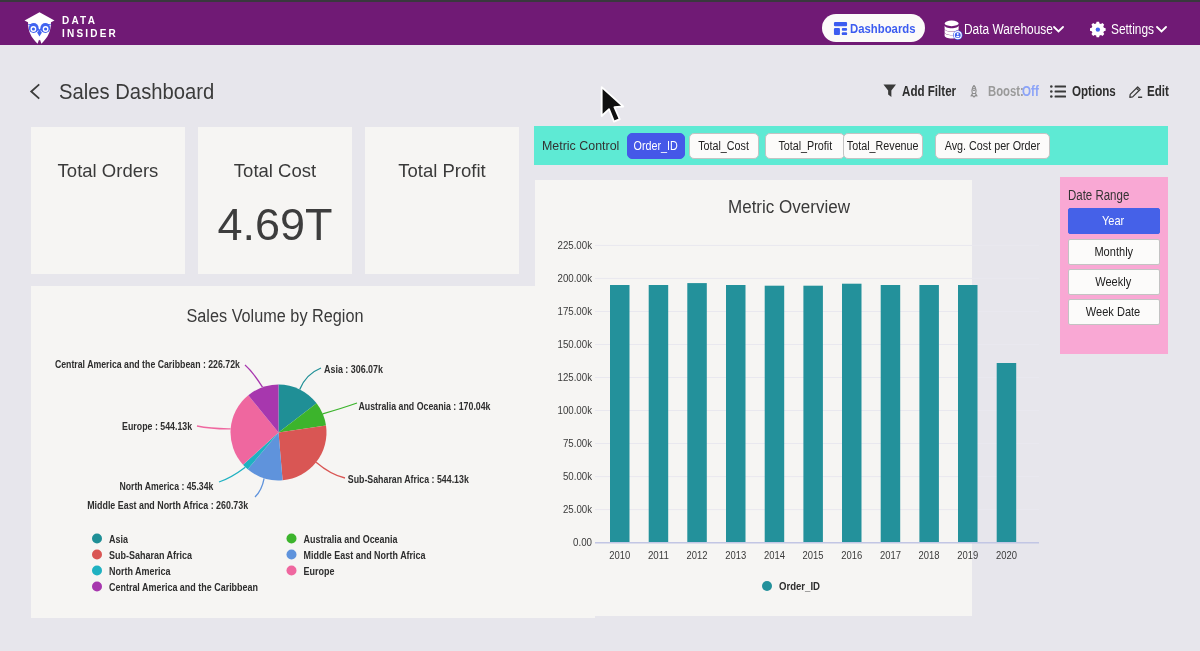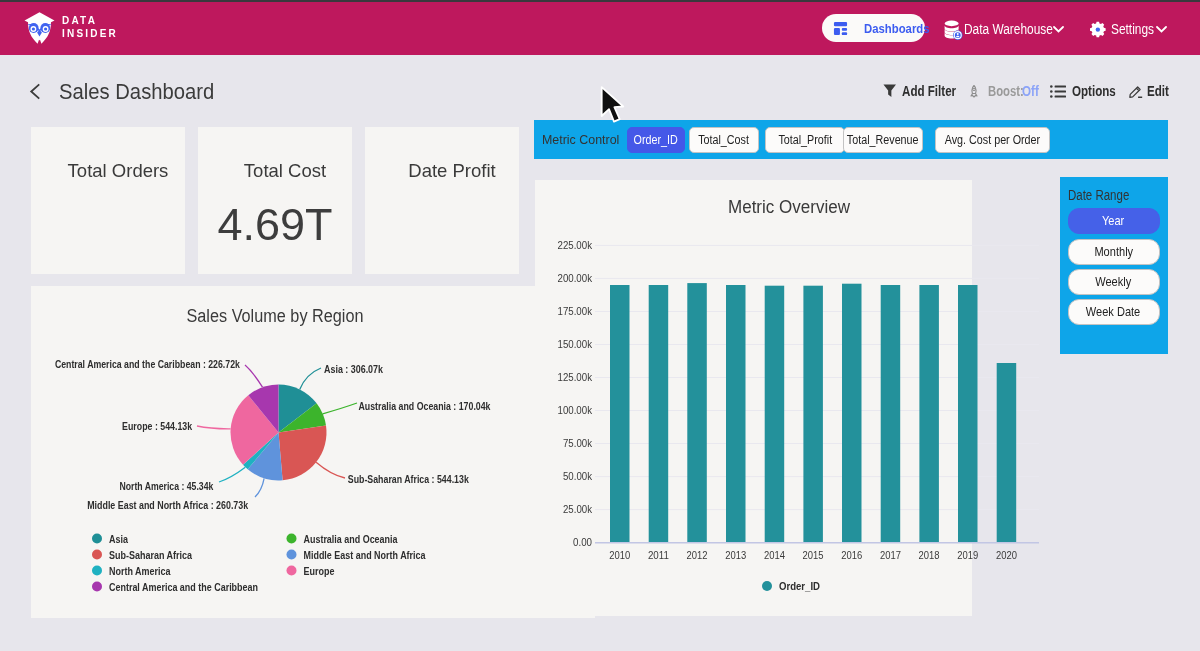--- a/index.html
+++ b/index.html
@@ -1,39 +1,39 @@
 <!DOCTYPE html>
 <html><head>
 <meta charset="utf-8">
 <style>
   * { margin:0; padding:0; box-sizing:border-box; }
   html,body { width:1200px; height:651px; overflow:hidden; }
   body { font-family:"Liberation Sans", sans-serif; background:#e7e6ec; position:relative; }
   .topstrip { position:absolute; left:0; top:0; width:1200px; height:2px; background:#39383d; }
-  .navbar { position:absolute; left:0; top:2px; width:1200px; height:53px; background:#be185d; }
+  .navbar { position:absolute; left:0; top:2px; width:1200px; height:43px; background:#701a75; }
   .logo-text { position:absolute; left:62px; top:13px; color:#fff; font-size:10px; font-weight:bold; letter-spacing:2.2px; line-height:12.8px; }
-  .dash-btn { position:absolute; left:822px; top:12px; width:103px; height:28px; background:#fbfaf9; border-radius:14px; display:flex; align-items:center; color:#3c5cf0; font-size:13.5px; font-weight:bold; white-space:nowrap; padding-left:11px; gap:16px; }
+  .dash-btn { position:absolute; left:822px; top:12px; width:103px; height:28px; background:#fbfaf9; border-radius:14px; display:flex; align-items:center; color:#3c5cf0; font-size:13.5px; font-weight:bold; white-space:nowrap; padding-left:11px; gap:2px; }
   .nt { position:absolute; top:19px; color:#fff; font-size:14px; white-space:nowrap; transform:scaleX(0.85); transform-origin:left; display:inline-block; }
   .subheader-title { position:absolute; left:59px; top:79px; font-size:22px; color:#3b3b3b; transform:scaleX(0.92); transform-origin:left; }
   .back { position:absolute; left:28.5px; top:83px; width:12px; height:17px; }
   .ha { position:absolute; top:82.5px; font-size:14.5px; color:#2e2e2e; font-weight:bold; transform:scaleX(0.8); transform-origin:left; white-space:nowrap; }
   .card { position:absolute; background:#f6f5f3; }
   .kpi { width:154px; height:147px; top:127px; text-align:center; }
-  .kpi .t { position:absolute; top:33px; left:10px; width:154px; }
+  .kpi .t { position:absolute; top:33px; left:0; width:154px; }
   .kpi .v { position:absolute; top:75px; left:0; width:154px; }
   .kpi .t { font-size:18.5px; color:#3a3a3a; }
   .kpi .v { font-size:45px; color:#3d3d3d; line-height:45px; }
-  .metricbar { position:absolute; left:534px; top:120px; width:634px; height:39px; background:#0ea5e9; display:flex; align-items:center; }
+  .metricbar { position:absolute; left:534px; top:126px; width:634px; height:39px; background:#5eead4; display:flex; align-items:center; }
   .mc-label { position:absolute; left:8px; top:12px; font-size:13.5px; color:#333; white-space:nowrap; transform:scaleX(0.92); transform-origin:left; }
   .chip { position:absolute; top:7px; height:26px; border-radius:5px; display:flex; align-items:center; justify-content:center; font-size:12.5px; background:#fcfbfa; border:1px solid #c3c3c3; color:#222; white-space:nowrap; }
   .chip span { transform:scaleX(0.86); transform-origin:center; display:inline-block; }
   .chip.sel { background:#4558e8; border-color:#4558e8; color:#fff; }
-  .daterange { position:absolute; left:1060px; top:177px; width:108px; height:177px; background:#0ea5e9; }
+  .daterange { position:absolute; left:1060px; top:177px; width:108px; height:177px; background:#f9a8d4; }
   .dr-title { position:absolute; left:8px; top:10px; font-size:14px; color:#333; transform:scaleX(0.82); transform-origin:left; white-space:nowrap; }
-  .dr-btn { position:absolute; left:7.5px; width:92px; height:26px; border-radius:11px; background:#fcfbfa; border:1px solid #c3c3c3; color:#222; font-size:13px; display:flex; align-items:center; justify-content:center; }
+  .dr-btn { position:absolute; left:7.5px; width:92px; height:26px; border-radius:2px; background:#fcfbfa; border:1px solid #c3c3c3; color:#222; font-size:13px; display:flex; align-items:center; justify-content:center; }
   .dr-btn span { transform:scaleX(0.85); display:inline-block; white-space:nowrap; }
   .dr-btn.sel { background:#4561e8; border-color:#4561e8; color:#fff; }
 </style>
 </head>
 <body>
 <div class="topstrip"></div>
 <div class="navbar">
   <svg width="31" height="37" viewBox="0 0 31 37" style="position:absolute;left:24px;top:7px;">
     <path d="M15.5 3.2 L30.5 11.6 L26.5 13.6 L4.5 13.6 L0.5 11.6 Z" fill="#fff"></path>
     <path d="M4 12.5 C4 22.5 6.8 28 13.6 34.8 L15 30.8 L15.5 31.5 L16 30.8 L17.4 34.8 C24.2 28 27 22.5 27 12.5 Z" fill="#fff"></path>
@@ -116,21 +116,21 @@
 </div>
 
 <div class="card kpi" style="left:31px;">
     <div class="t">Total Orders</div>
   </div>
 <div class="card kpi" style="left:198px;">
     <div class="t">Total Cost</div>
     <div class="v">4.69T</div>
   </div>
 <div class="card kpi" style="left:365px;">
-    <div class="t">Date Profit</div>
+    <div class="t">Total Profit</div>
   </div>
 
 <div class="metricbar">
   <div class="mc-label">Metric Control</div>
   <div class="chip sel" style="left:93px;width:58px;">
       <span>Order_ID</span>
     </div>
   <div class="chip" style="left:155px;width:70px;">
       <span>Total_Cost</span>
     </div>

